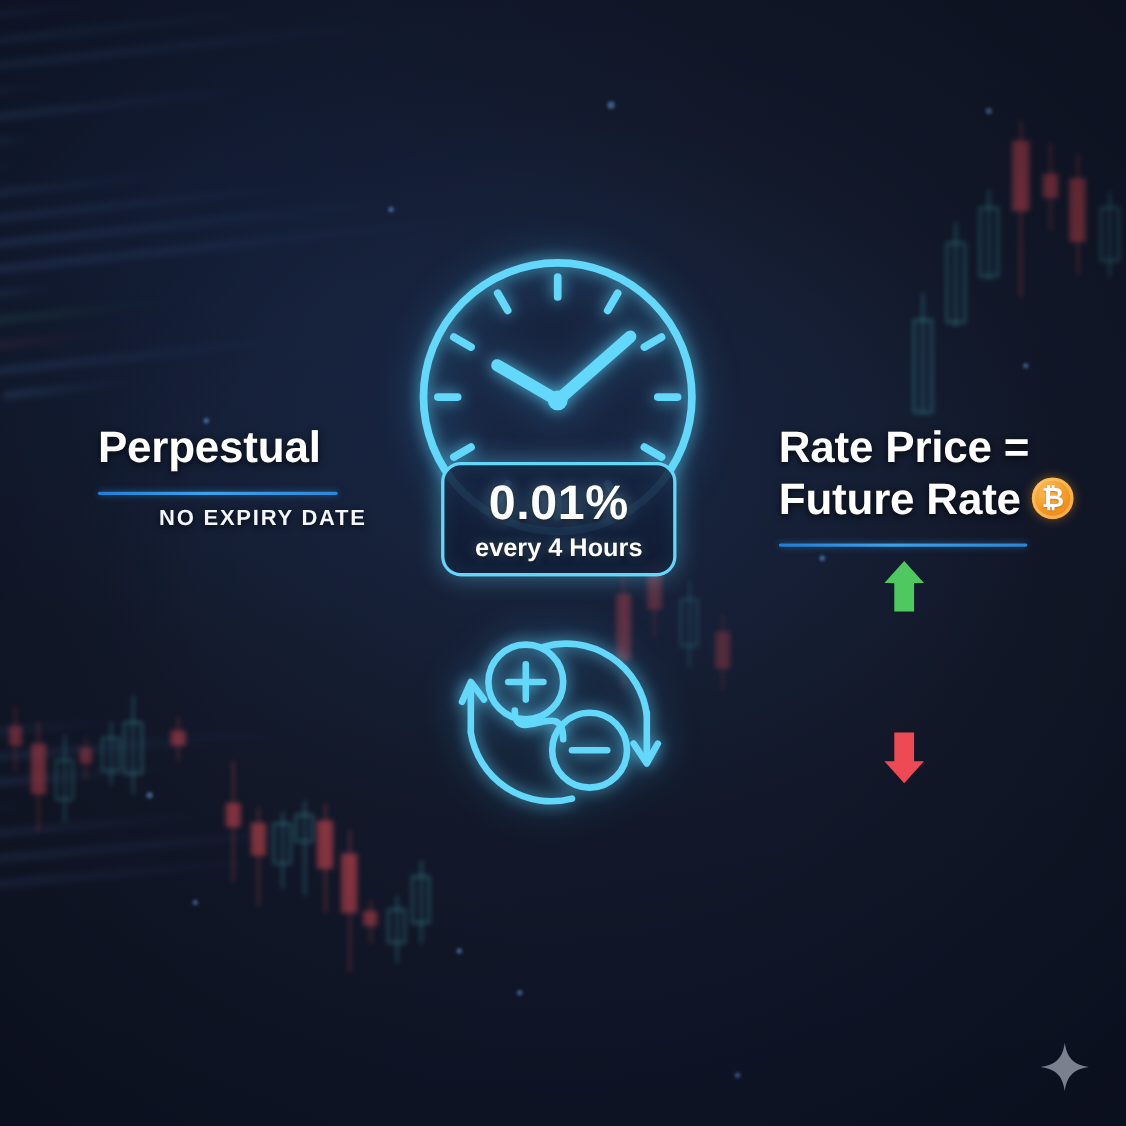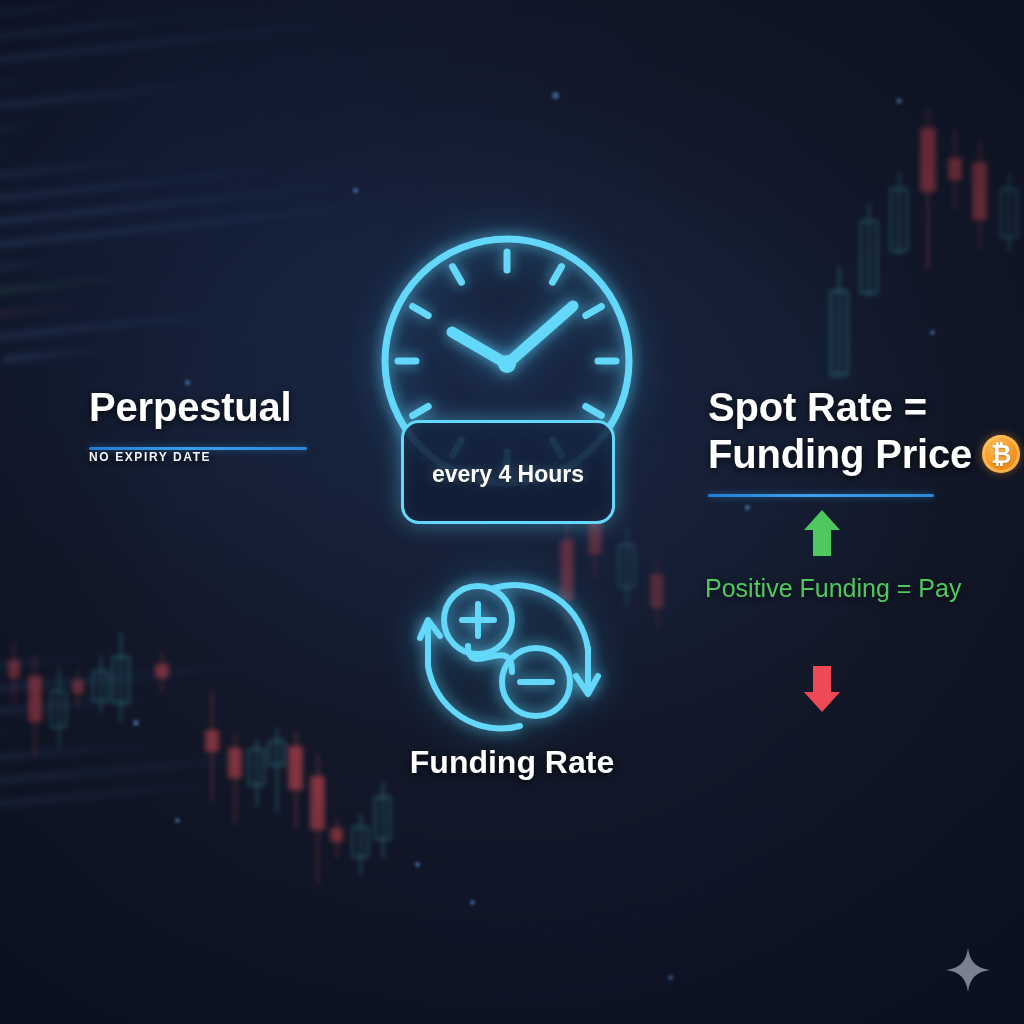--- a/index.html
+++ b/index.html
@@ -96,27 +96,28 @@
     white-space: nowrap;
   }
   .divider {
     height: 3px;
     border-radius: 2px;
     margin-top: 16px;
     background: linear-gradient(90deg, #1f7fd6 0%, #3aa3ee 45%, #2c86d8 100%);
     box-shadow: 0 0 7px rgba(58,163,238,0.5);
   }
   .subline {
-    margin-top: 0;
+    margin-top: 10px;
     color: #f2f5fa;
     font-weight: bold;
-    font-size: 12px;
+    font-size: 20px;
     letter-spacing: 1.6px;
     text-shadow: 0 2px 6px rgba(0,0,0,0.7);
     white-space: nowrap;
+    text-align: center;
   }
 
   .btc-coin {
     display: inline-block;
     vertical-align: -5px;
     margin-left: 10px;
     width: 38px;
     height: 38px;
     border-radius: 50%;
     background: radial-gradient(circle at 38% 32%, #fdbe5a 0%, #f4951f 55%, #d97d10 100%);
@@ -344,34 +345,33 @@
 
   <div class="vignette"></div>
 
   <div class="panel" style="left:89px;top:384px;width:300px;">
     <div class="headline">Perpestual</div>
     <div class="divider" style="width:218px;"></div>
     <div class="subline">NO EXPIRY DATE</div>
   </div>
 
   <div class="panel" style="left:708px;top:384px;width:310px;">
-    <div class="headline">Spot Rate =</div>
+    <div class="headline">Rate Price =</div>
     <div class="headline">
-      <span>Funding Price</span><span class="btc-coin"><span class="sym">₿</span></span>
+      <span>Future Rate</span><span class="btc-coin"><span class="sym">₿</span></span>
     </div>
     <div class="divider" style="width:226px;"></div>
   </div>
 
   <div class="arrow-ico" style="left:800px;top:506px;">
     <svg width="44" height="54" viewBox="0 0 44 54" aria-hidden="true">
       <path d="M22 4 L40 24 L31 24 L31 50 L13 50 L13 24 L4 24 Z" fill="#4fc95f"></path>
     </svg>
   </div>
 
-  <div class="panel fund-line fund-pos" style="left:705px;top:574px;">Positive Funding = Pay</div>
 
   <div class="arrow-ico" style="left:800px;top:662px;">
     <svg width="44" height="54" viewBox="0 0 44 54" aria-hidden="true">
       <path d="M22 50 L4 30 L13 30 L13 4 L31 4 L31 30 L40 30 Z" fill="#ed4a55"></path>
     </svg>
   </div>
 
   <div class="panel neon" style="left:374px;top:228px;">
     <svg width="266" height="266" viewBox="0 0 266 266" aria-hidden="true">
       <circle cx="133" cy="133" r="122" fill="none" stroke="#63d8fb" stroke-width="7"></circle>
@@ -389,20 +389,21 @@
         <line x1="38.6" y1="78.5" x2="54.2" y2="87.5"></line>
         <line x1="78.5" y1="38.6" x2="87.5" y2="54.2"></line>
       </g>
       <line x1="133" y1="136" x2="78" y2="104" stroke="#63d8fb" stroke-width="11" stroke-linecap="round"></line>
       <line x1="133" y1="136" x2="199" y2="78" stroke="#63d8fb" stroke-width="11" stroke-linecap="round"></line>
       <circle cx="133" cy="136" r="9" fill="#63d8fb"></circle>
     </svg>
   </div>
 
   <div class="rate-badge">
+    <div class="rate-value">0.01%</div>
     <div class="rate-period">every 4 Hours</div>
   </div>
 
   <div class="panel neon" style="left:408px;top:576px;">
     <svg width="200" height="160" viewBox="0 0 200 160" aria-hidden="true">
       <g fill="none" stroke="#63d8fb" stroke-width="6" stroke-linecap="round">
 
         <path d="M20 90 A74 74 0 0 0 112 150"></path>
         <path d="M12 62 L20 44 L32 60" stroke-linejoin="round"></path>
         <path d="M20 88 L20 48"></path>
@@ -417,21 +418,20 @@
         <circle cx="70" cy="44" r="34"></circle>
         <line x1="70" y1="28" x2="70" y2="60"></line>
         <line x1="54" y1="44" x2="86" y2="44"></line>
 
         <circle cx="128" cy="106" r="34"></circle>
         <line x1="112" y1="106" x2="144" y2="106"></line>
       </g>
     </svg>
   </div>
 
-  <div class="funding-label">Funding Rate</div>
 
   <div class="sparkle">
     <svg width="48" height="48" viewBox="0 0 48 48" aria-hidden="true">
       <path d="M24 2 C26 16 32 22 46 24 C32 26 26 32 24 46 C22 32 16 26 2 24 C16 22 22 16 24 2 Z" fill="#9aa0ae"></path>
     </svg>
   </div>
 
 </div>
 
 </body></html>

